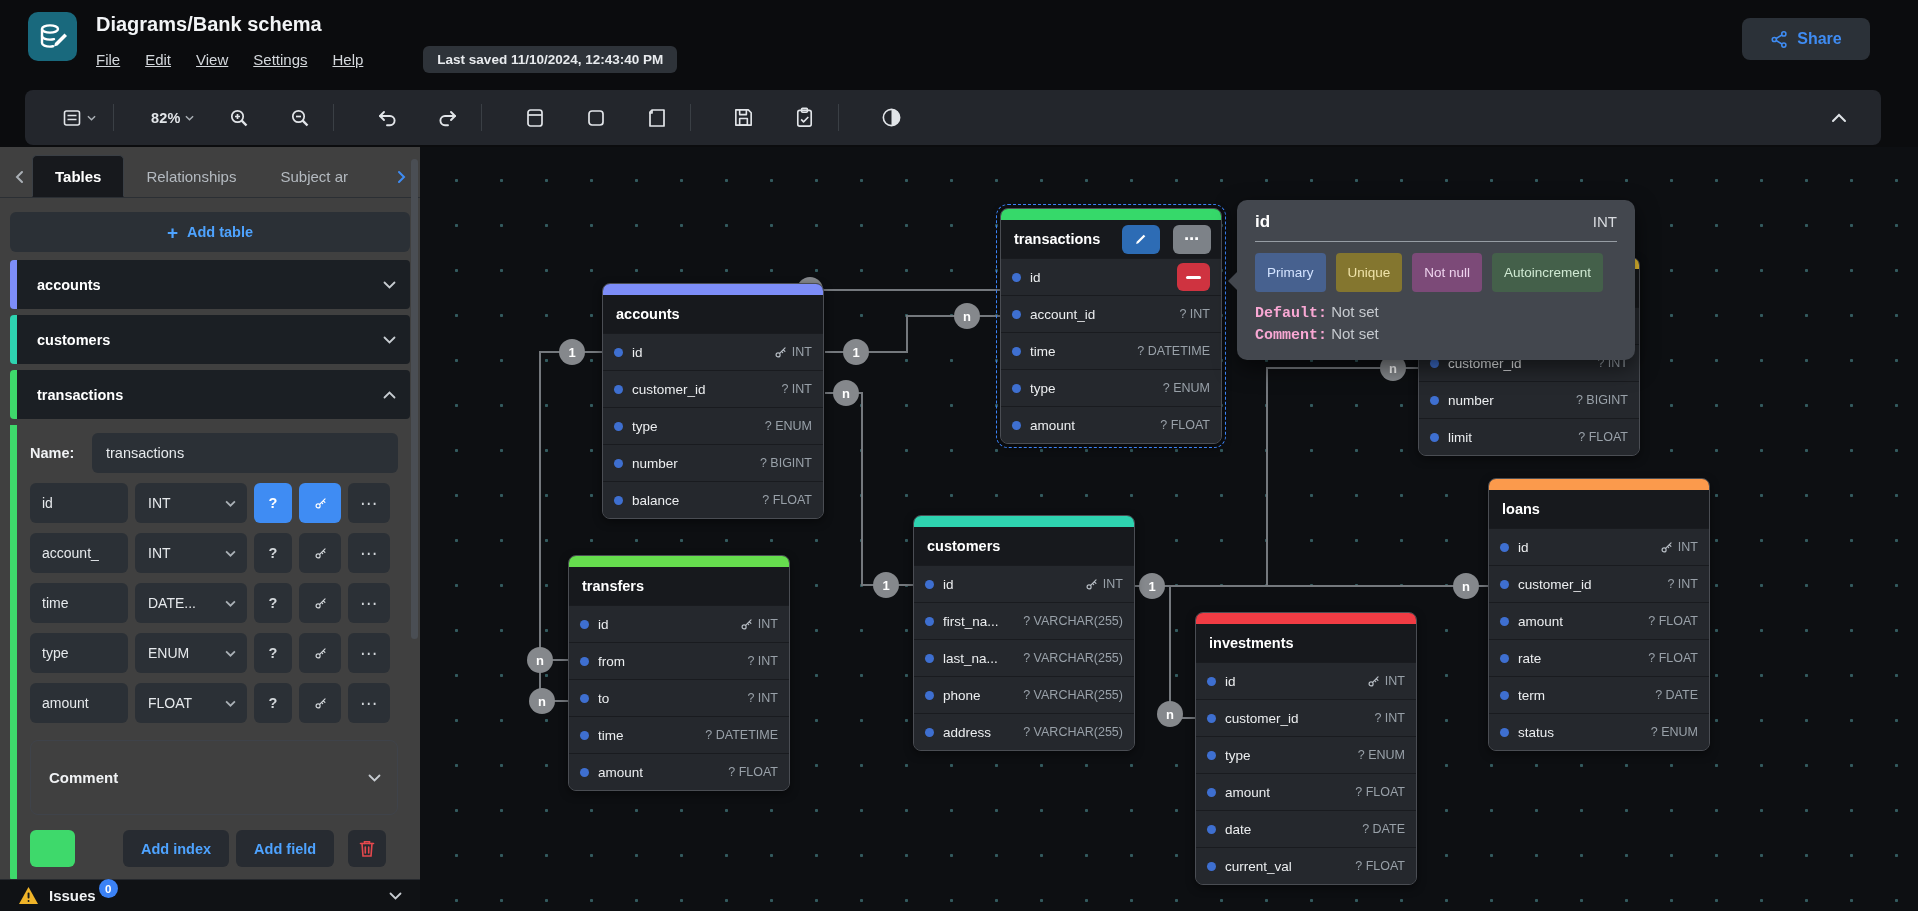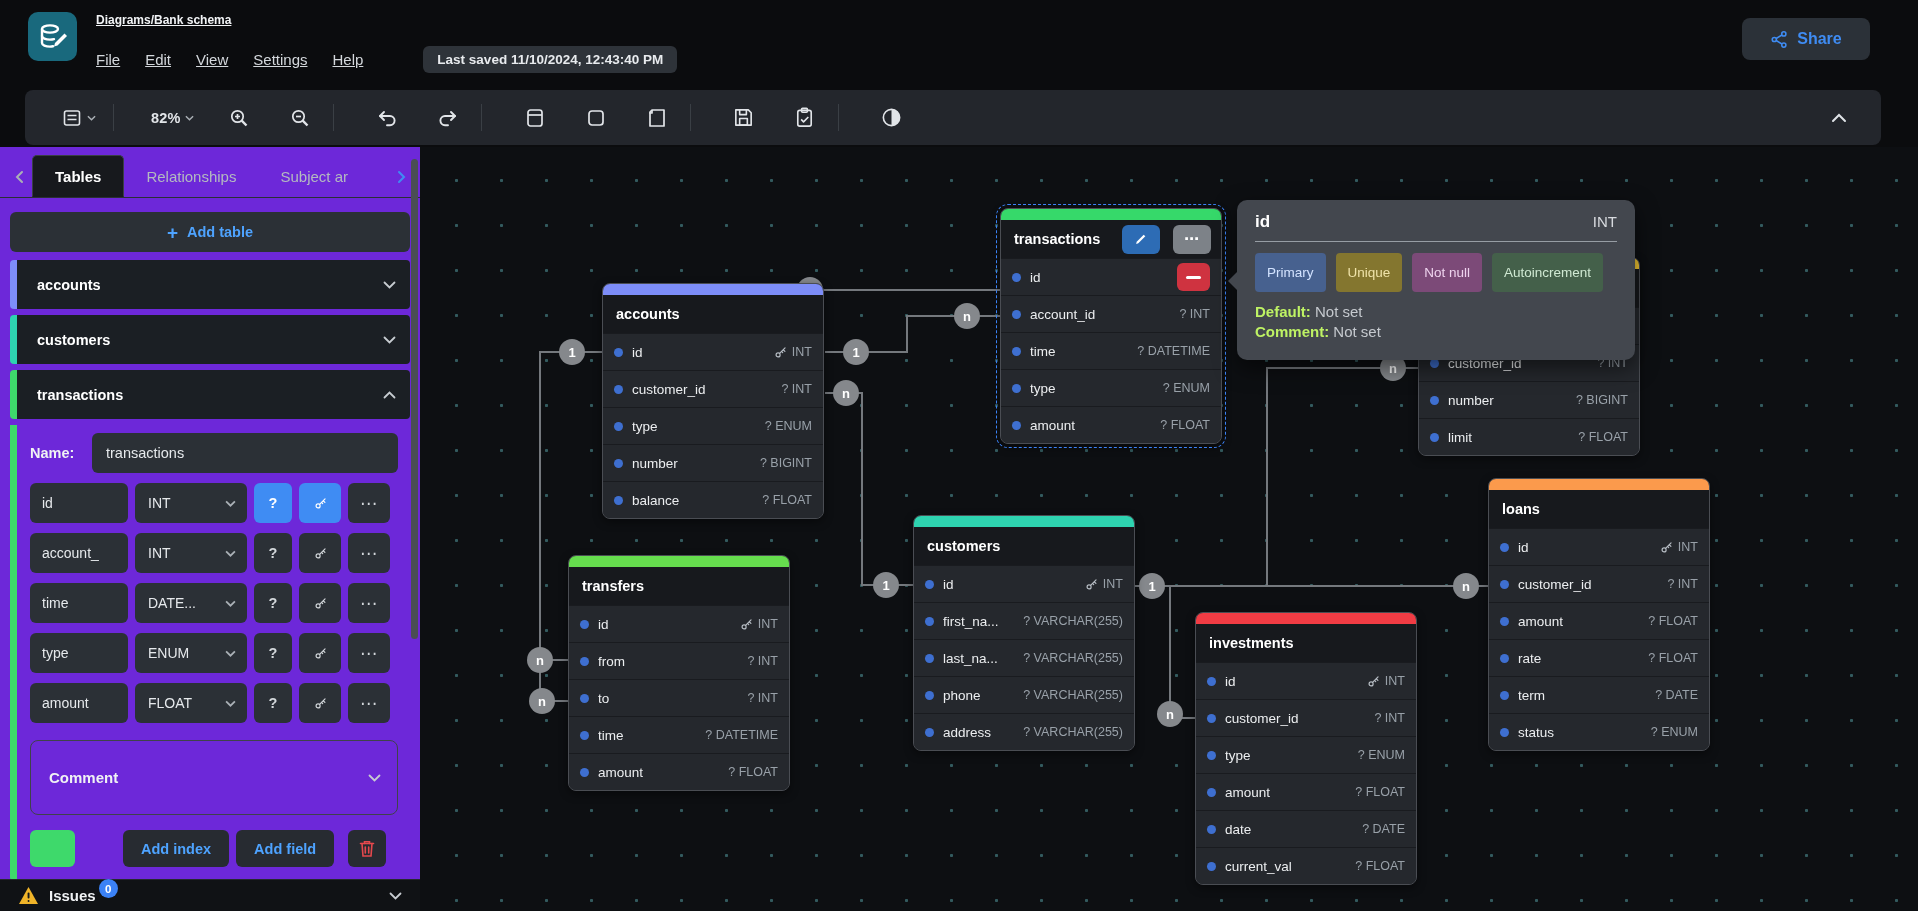--- a/index.html
+++ b/index.html
@@ -3,36 +3,36 @@
 <meta charset="utf-8">
 <style>
   * { margin:0; padding:0; box-sizing:border-box; }
   html,body { background:#0b0c0e; }
   body { font-family:"Liberation Sans","DejaVu Sans",sans-serif; color:#e8eaed; }
   .app { position:relative; width:1918px; height:911px; overflow:hidden; background:#0b0c0e; }
 
   
   .header { position:absolute; left:0; top:0; width:100%; height:88px; background:#0b0c0e; }
   .logo { position:absolute; left:28px; top:12px; width:49px; height:49px; border-radius:10px; background:#19697d; display:flex; align-items:center; justify-content:center; }
-  .htitle { position:absolute; left:96px; top:13px; font-size:12px; font-weight:600; color:#f2f4f6;text-decoration:underline; }
+  .htitle { position:absolute; left:96px; top:13px; font-size:20px; font-weight:600; color:#f2f4f6; }
   .menurow { position:absolute; left:96px; top:46px; display:flex; align-items:center; }
   .menu-left { display:flex; gap:25px; }
   .menu-item { font-size:15px; color:#d4d8dc; cursor:default;text-decoration:underline; }
   .saved-pill { margin-left:60px; background:#2e3339; border-radius:6px; height:27px; display:flex; align-items:center; padding:0 14px; font-size:13.5px; font-weight:600; color:#e8ebee; }
   .share-btn { position:absolute; right:48px; top:18px; height:42px; min-width:128px; background:#2b3138; border-radius:8px; display:flex; align-items:center; justify-content:center; gap:8px; color:#3f8cf3; font-size:16px; font-weight:700; }
 
   
   .toolbar { position:absolute; left:25px; top:90px; width:1856px; height:55px; background:#23262c; border-radius:8px; display:flex; align-items:center; padding:0 16px; gap:9px; }
   .tbtn { display:flex; align-items:center; justify-content:center; gap:4px; min-width:32px; height:36px; border-radius:6px; color:#e2e5e9;margin-left:20px; }
   .tdiv { width:1px; height:27px; background:#3a3f45; margin:0 8px; }
   .zoomlvl { font-size:14.5px; font-weight:600; letter-spacing:.2px; }
   .collapse { margin-left:auto; margin-right:10px; }
 
   
-  .sidebar { position:absolute; left:0; top:147px; width:420px; bottom:0; background:#6d28d9; }
+  .sidebar { position:absolute; left:0; top:147px; width:420px; bottom:0; background:#404040; }
   .tabbar { position:relative; height:51px; border-bottom:1px solid #2b2f34; display:flex; align-items:flex-end; padding:0 6px 0 6px; }
   .tabnav { width:26px; height:40px; display:flex; align-items:center; justify-content:center; color:#aab0b6; }
   .tab { height:42px; padding:0 22px; display:flex; align-items:center; font-size:15px; color:#b4bac0; }
   .tab.active { color:#fff; font-weight:700; background:#17191d; border:1px solid #3a3f45; border-bottom:1px solid #17191d; border-radius:5px 5px 0 0; margin-bottom:-1px; }
   .searchrow { display:flex; align-items:center; margin:14px 10px 8px 10px; gap:14px; }
   .searchbox { flex:0 0 238px; height:40px; background:#2b3036; border-radius:6px; display:flex; align-items:center; padding:0 12px; gap:10px; color:#aab0b6; }
   .searchbox input { flex:1; min-width:0; background:transparent; border:none; outline:none; color:#dfe3e7; font-size:14.5px; font-family:inherit; }
   .searchbox input::placeholder { color:#9aa0a6; }
   .addtable-btn { flex:1; height:40px; background:#2b3036; border-radius:6px; display:flex; align-items:center; justify-content:center; gap:9px; color:#4ea3ff; font-size:14.5px; font-weight:600; }
   .plus-glyph { font-size:19px; font-weight:600; line-height:1; }
@@ -87,21 +87,21 @@
   .tooltip { position:absolute; left:817px; top:53px; width:398px; height:160px; background:#43474e; border-radius:10px; box-shadow:0 8px 22px rgba(0,0,0,.55); z-index:50; padding:12px 18px 0 18px; }
   .tooltip:before { content:""; position:absolute; left:-9px; top:72px; border-top:9px solid transparent; border-bottom:9px solid transparent; border-right:9px solid #43474e; }
   .tt-head { display:flex; justify-content:space-between; align-items:baseline; }
   .tt-name { font-size:17px; font-weight:700; color:#fff; }
   .tt-type { font-size:15px; color:#d8dbdf; }
   .tt-div { border-top:1px solid #979da4; margin:9px 0 11px 0; }
   .tt-badges { display:flex; gap:10px; }
   .tt-badge { height:39px; padding:0 12px; border-radius:4px; display:flex; align-items:center; font-size:13.5px; }
   .tt-line { margin-top:11px; font-size:15px; color:#c6cacf; }
   .tt-line:last-child { margin-top:3px; }
-  .tt-line b { color:#bef264; }
+  .tt-line b { color:#f9a8d4;font-family:Liberation Mono, monospace; }
 
   svg.ic { display:block; }
 </style>
 </head>
 <body>
 
 <div class="app">
 
   <div class="header">
     <div class="logo">

